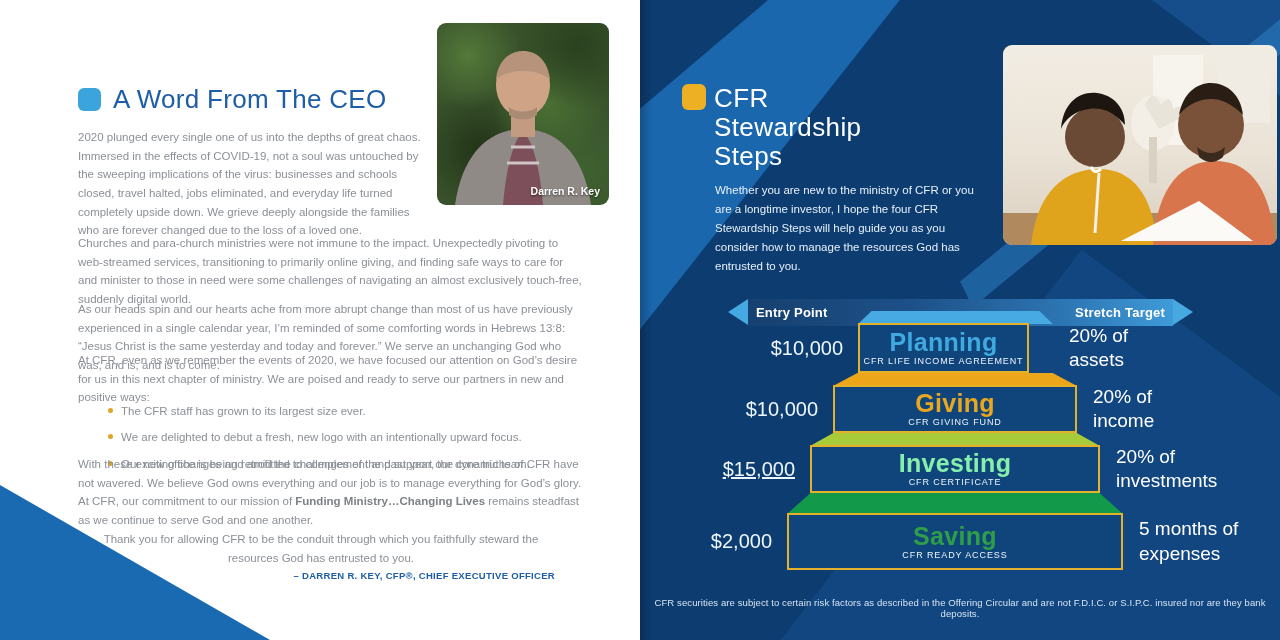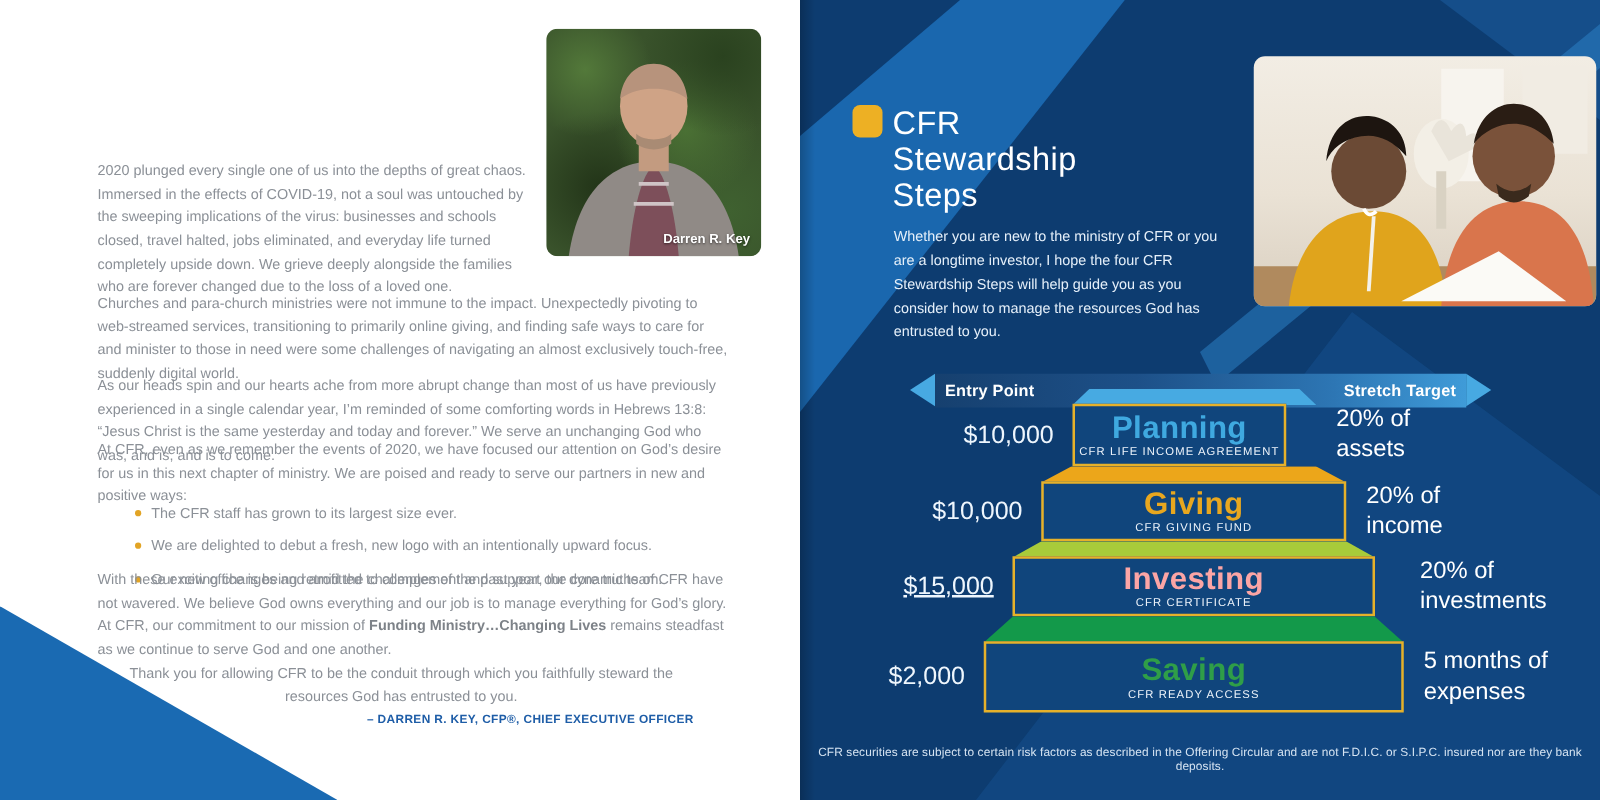--- a/index.html
+++ b/index.html
@@ -76,50 +76,54 @@
   .step-name{font-size:25px;font-weight:bold;letter-spacing:0.3px;line-height:1;}
   .step-product{font-size:9px;letter-spacing:0.9px;color:#eef4fb;line-height:1;}
   .s1-trap{left:218px;top:311px;width:195px;height:13px;background:#47aae2;clip-path:polygon(7% 0,93% 0,100% 100%,0 100%);}
   .s1-box{left:218px;top:323px;width:171px;height:50px;}
   .s1 .step-name{color:#3fa9e0;}
   .s2-trap{left:193px;top:373px;width:244px;height:13px;background:#eca61a;clip-path:polygon(10% 0,90% 0,100% 100%,0 100%);}
   .s2-box{left:193px;top:385px;width:244px;height:48px;}
   .s2 .step-name{color:#e8a71f;}
   .s3-trap{left:170px;top:433px;width:290px;height:13px;background:#a8cb3a;clip-path:polygon(8% 0,92% 0,100% 100%,0 100%);}
   .s3-box{left:170px;top:445px;width:290px;height:48px;}
-  .s3 .step-name{color:#fca5a5;}
+  .s3 .step-name{color:#86efac;}
   .s4-trap{left:147px;top:493px;width:336px;height:21px;background:#13994a;clip-path:polygon(7% 0,93% 0,100% 100%,0 100%);}
   .s4-box{left:147px;top:513px;width:336px;height:57px;}
   .s4 .step-name{color:#2f9e48;}
 
   .entry{position:absolute;width:130px;display:flex;align-items:center;justify-content:flex-end;
          font-size:20px;color:#eef6fd;}
   .s1-entry{left:73px;top:323px;height:50px;}
   .s2-entry{left:48px;top:385px;height:48px;}
   .s3-entry{left:25px;top:445px;height:48px;text-decoration:underline;}
   .s4-entry{left:2px;top:513px;height:57px;}
 
   .target{position:absolute;width:100px;display:flex;align-items:center;
           font-size:19px;line-height:1.28;color:#ffffff;}
   .s1-target{left:429px;top:323px;height:50px;}
   .s2-target{left:453px;top:385px;height:48px;}
-  .s3-target{left:476px;top:445px;height:48px;margin-left:20px;}
+  .s3-target{left:476px;top:445px;height:48px;}
   .s4-target{left:499px;top:513px;height:57px;}
 
   .disclaimer{position:absolute;left:0;top:597px;width:640px;text-align:center;
               font-size:9.5px;color:#d6e4f2;letter-spacing:0.1px;}
 </style>
 </head>
 <body>
 
 <div class="spread">
 
   <section class="page-left">
     <div class="lp-corner"></div>
 
+    <div class="lp-title-row">
+      <span class="accent-sq"></span>
+      <h1 class="lp-title">A Word From The CEO</h1>
+    </div>
 
     <div class="ceo-photo">
       <svg width="172" height="182" viewBox="0 0 172 182">
         <path d="M18,182 C26,126 56,106 86,106 C116,106 146,126 154,182 Z" fill="#908a86"></path>
         <path d="M66,182 C70,134 80,112 86,110 C92,112 102,134 106,182 Z" fill="#7d4f5a"></path>
         <path d="M70,140 h32 M74,124 h24" stroke="#cfc4c6" stroke-width="3" fill="none"></path>
         <rect x="74" y="88" width="24" height="26" fill="#c39b80"></rect>
         <ellipse cx="86" cy="62" rx="27" ry="32" fill="#cfa386"></ellipse>
         <path d="M59,56 C61,38 72,28 86,28 C100,28 111,38 113,56 C104,50 96,48 86,48 C76,48 68,50 59,56 Z" fill="#b7937c"></path>
         <path d="M72,84 C78,90 94,90 100,84 L100,92 C92,98 80,98 72,92 Z" fill="#a98b74"></path>

